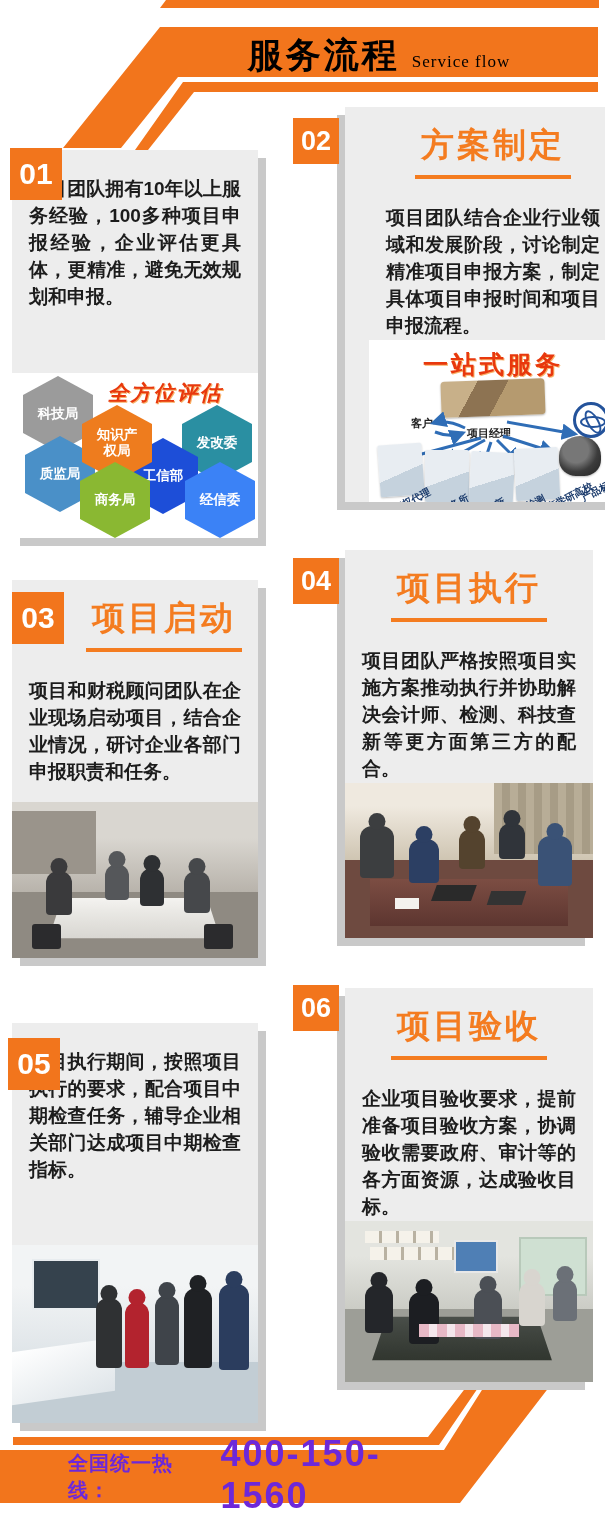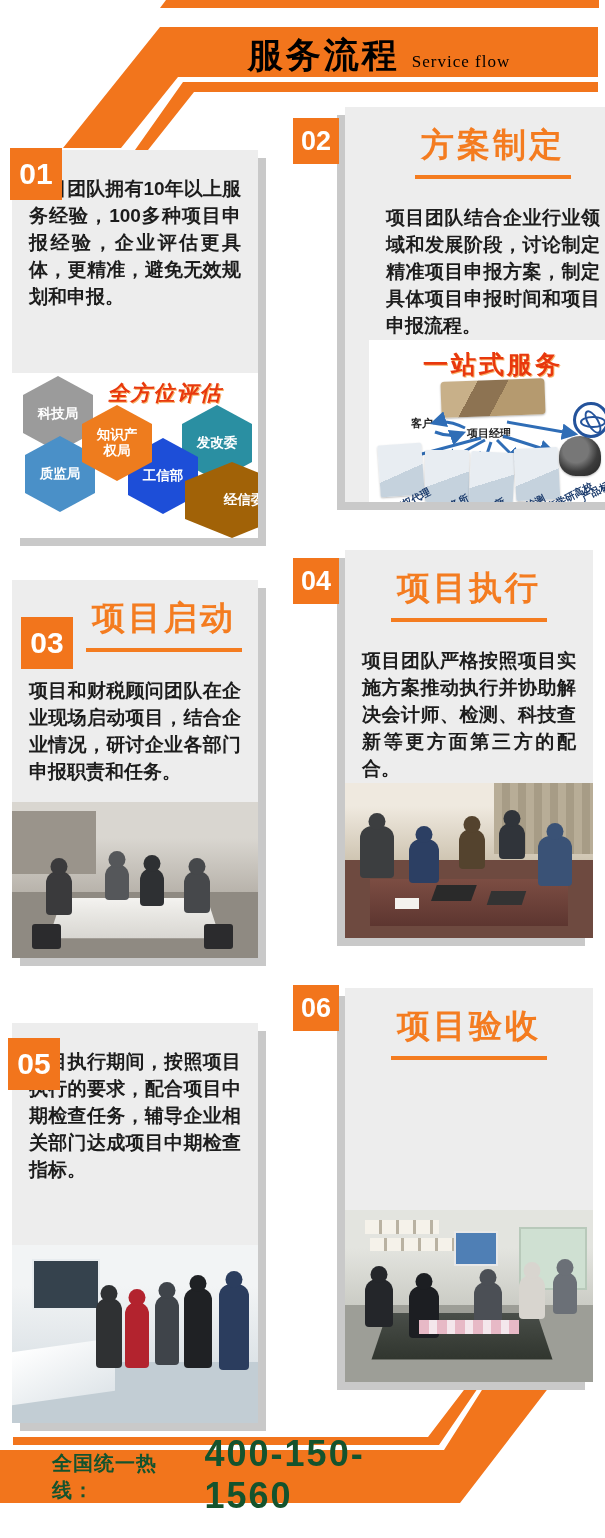--- a/index.html
+++ b/index.html
@@ -5,22 +5,22 @@
   html,body{margin:0;padding:0;background:#fff;}
   #canvas{position:relative;width:605px;height:1538px;background:#fff;overflow:hidden;
           font-family:"Liberation Sans","DejaVu Sans",sans-serif;}
   
   #deco{position:absolute;left:0;top:0;z-index:0;}
   
   .hdr-text{position:absolute;left:160px;top:27px;width:438px;height:56px;z-index:2;
             display:flex;align-items:center;justify-content:center;color:#000000;font-family:Liberation Serif, serif;}
   .hdr-title{font-size:35px;font-weight:bold;letter-spacing:3px;}
   .hdr-sub{font-size:17px;margin-left:12px;margin-top:14px;letter-spacing:1px;}
-  .ftr-text{position:absolute;left:52px;top:1450px;width:400px;height:53px;z-index:2;
-            display:flex;align-items:center;color:#14532d;justify-content:center;}
+  .ftr-text{position:absolute;left:68px;top:1450px;width:400px;height:53px;z-index:2;
+            display:flex;align-items:center;color:#6d28d9;justify-content:center;}
   .ftr-label{font-size:20px;font-weight:bold;letter-spacing:1px;}
   .ftr-number{font-size:36px;font-weight:bold;letter-spacing:2px;margin-left:6px;margin-top:-3px;}
   
   .card{position:absolute;background:#ededed;z-index:1;display:flex;flex-direction:column;}
   .card.left{box-shadow:8px 8px 0 #c9c9c9;}
   .card.right{box-shadow:-8px 8px 0 #c9c9c9;}
   .numbox{position:absolute;background:#f2751c;color:#fff;font-weight:bold;
           display:flex;align-items:center;justify-content:center;z-index:3;}
   .numbox.big{width:52px;height:52px;font-size:30px;}
   .numbox.small{width:46px;height:46px;font-size:27px;}
@@ -88,21 +88,22 @@
   <div class="card left" style="left:12px;top:150px;width:246px;height:388px;">
     <div class="numbox big" style="left:-2px;top:-2px;">01</div>
     <div class="card-text">项目团队拥有10年以上服务经验，100多种项目申报经验，企业评估更具体，更精准，避免无效规划和申报。</div>
     <div class="card-fig fig-eval">
       <div class="fig-eval-title">全方位评估</div>
       <div class="hex" style="left:11px;top:3px;background:#9b9b9b;z-index:1;">科技局</div>
       <div class="hex" style="left:170px;top:32px;background:#2a8fa2;z-index:1;">发改委</div>
       <div class="hex" style="left:70px;top:32px;background:#ee7c1e;z-index:3;padding:0 14px;box-sizing:border-box;">知识产权局</div>
       <div class="hex" style="left:13px;top:63px;background:#4a90c8;z-index:2;">质监局</div>
       <div class="hex" style="left:116px;top:65px;background:#1d4ed8;z-index:2;">工信部</div>
-      <div class="hex" style="left:173px;top:89px;background:#a16207;z-index:2;padding-left:24px;">经信委</div>
+      <div class="hex" style="left:68px;top:89px;background:#8ab832;z-index:3;">商务局</div>
+      <div class="hex" style="left:173px;top:89px;background:#3b82f6;z-index:2;">经信委</div>
     </div>
   </div>
 
   <div class="card right" style="left:345px;top:107px;width:248px;height:395px;padding-left:24px;">
     <div class="numbox small" style="left:-52px;top:11px;">02</div>
     <div class="card-head">
       <span class="card-title">方案制定</span>
     </div>
     <div class="card-text">项目团队结合企业行业领域和发展阶段，讨论制定精准项目申报方案，制定具体项目申报时间和项目申报流程。</div>
     <div class="card-fig fig-onestop">
@@ -139,21 +140,21 @@
       <span class="svc" style="left:4px;top:158px;">知识产权代理</span>
       <span class="svc" style="left:52px;top:162px;">会计事务所</span>
       <span class="svc" style="left:98px;top:163px;">科技查新</span>
       <span class="svc" style="left:138px;top:160px;">检验检测</span>
       <span class="svc" style="left:176px;top:150px;">产学研高校</span>
       <span class="svc" style="left:210px;top:138px;">产品标准备案</span>
     </div>
   </div>
 
   <div class="card left" style="left:12px;top:580px;width:246px;height:378px;">
-    <div class="numbox big" style="left:9px;top:12px;margin-top:25px;">03</div>
+    <div class="numbox big" style="left:0px;top:12px;">03</div>
     <div class="card-head">
       <span class="card-title">项目启动</span>
     </div>
     <div class="card-text">项目和财税顾问团队在企业现场启动项目，结合企业情况，研讨企业各部门申报职责和任务。</div>
     <div class="photo" style="height:156px;">
       <i style="left:0;top:0;width:100%;height:58%;background:linear-gradient(180deg,#d9d6d0 0 40%,#b8b3ab 100%);"></i>
       <i style="left:0;top:58%;width:100%;height:42%;background:#8f8a82;"></i>
       <i style="left:0;top:6%;width:34%;height:40%;background:#9a948b;"></i>
       <i style="left:18%;top:60%;width:64%;height:26%;background:linear-gradient(180deg,#f4f3f0,#d9d7d2);transform:perspective(60px) rotateX(14deg);"></i>
       <span class="pe" style="left:14%;top:44%;width:26px;height:44px;background:#3a3a3c;"></span>
@@ -201,20 +202,21 @@
       <span class="pe" style="left:70%;top:24%;width:28px;height:80px;background:#1f2124;"></span>
       <span class="pe" style="left:84%;top:22%;width:30px;height:86px;background:#2b3d5e;"></span>
     </div>
   </div>
 
   <div class="card right" style="left:345px;top:988px;width:248px;height:394px;">
     <div class="numbox small" style="left:-52px;top:-3px;">06</div>
     <div class="card-head">
       <span class="card-title">项目验收</span>
     </div>
+    <div class="card-text">企业项目验收要求，提前准备项目验收方案，协调验收需要政府、审计等的各方面资源，达成验收目标。</div>
     <div class="photo" style="height:172px;">
       <i style="left:0;top:0;width:100%;height:55%;background:linear-gradient(180deg,#e3e4df 0 40%,#cbccc5 100%);"></i>
       <i style="left:70%;top:10%;width:26%;height:34%;background:#cfe0d2;border:2px solid #b8c9ba;"></i>
       <i style="left:44%;top:12%;width:16%;height:18%;background:#4f7fb5;border:2px solid #e8e8e8;"></i>
       <i style="left:8%;top:6%;width:30%;height:8%;background:repeating-linear-gradient(90deg,#f5f2ea 0 14px,#b9b2a2 14px 17px);"></i>
       <i style="left:10%;top:16%;width:34%;height:8%;background:repeating-linear-gradient(90deg,#f5f2ea 0 14px,#b9b2a2 14px 17px);"></i>
       <i style="left:0;top:55%;width:100%;height:45%;background:#9d9e97;"></i>
       <i style="left:14%;top:58%;width:66%;height:28%;background:linear-gradient(180deg,#4a4f4a,#31362f);transform:perspective(70px) rotateX(16deg);"></i>
       <span class="pe" style="left:8%;top:40%;width:28px;height:48px;background:#24262a;"></span>
       <span class="pe" style="left:26%;top:44%;width:30px;height:52px;background:#1c1e22;"></span>

